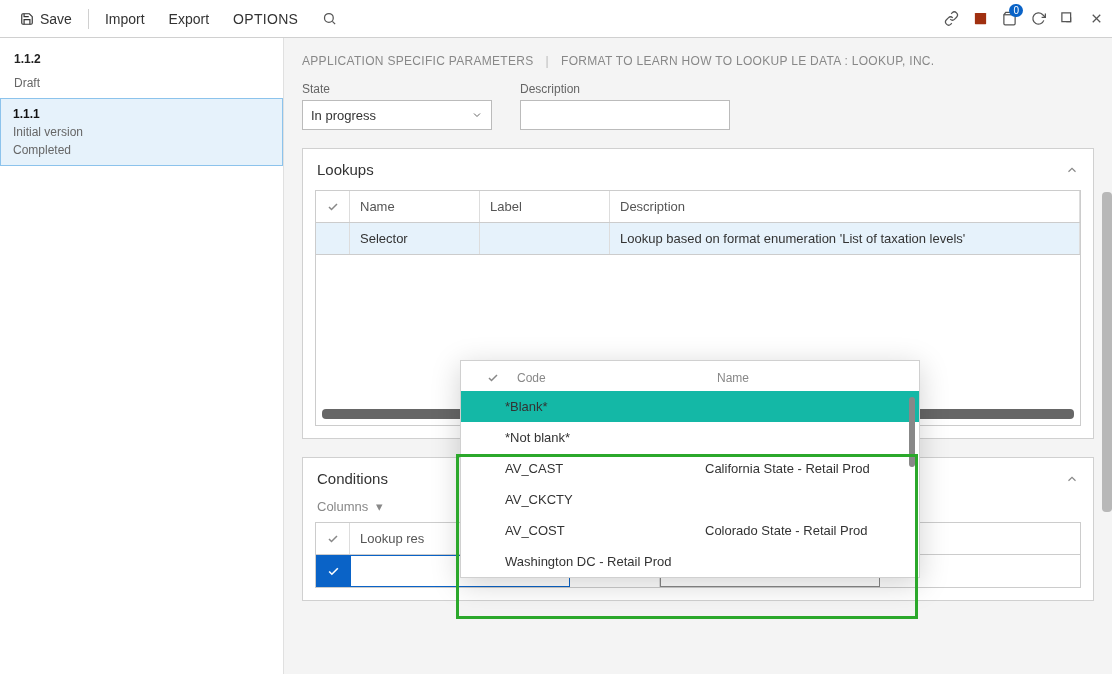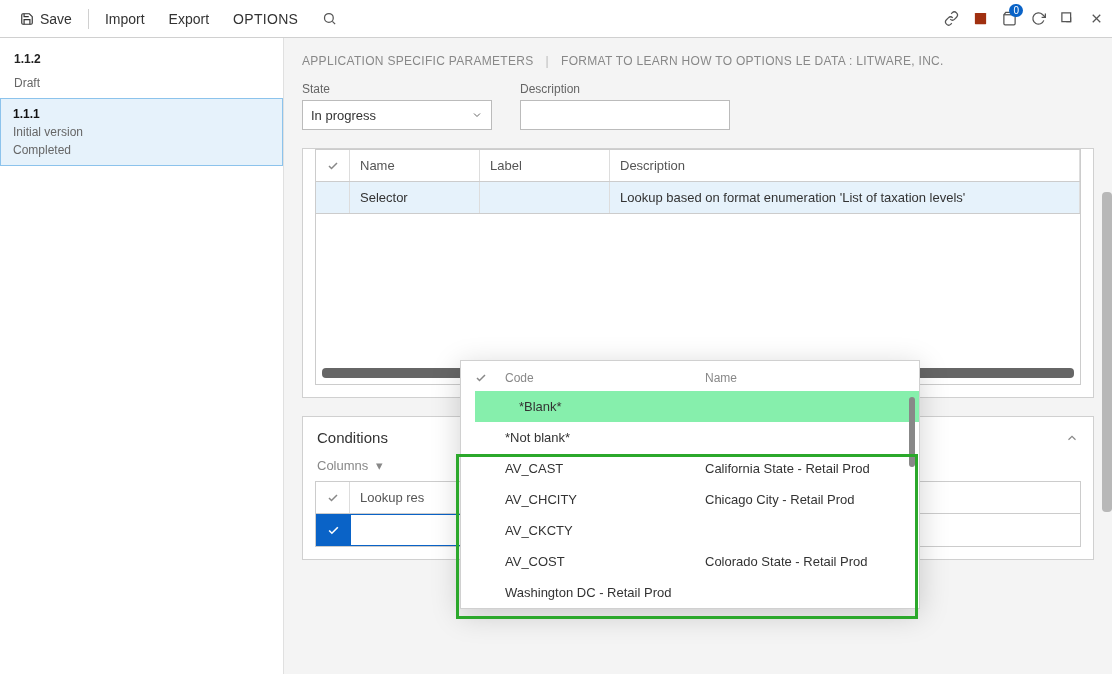--- a/index.html
+++ b/index.html
@@ -64,29 +64,29 @@
 .w220 { width: 220px; }
 .w90 { width: 90px; }
 .cond-row { display: flex; height: 32px; }
 .cond-row .chkcell { width: 34px; background: #0a63c7; display: flex; align-items: center; justify-content: center; color: #fff; }
 .cond-row .cell { border-right: 1px solid #ddd; display: flex; align-items: center; padding: 0 8px; }
 .cond-row .dd { border: 1px solid #0a63c7; position: relative; justify-content: flex-end; cursor: pointer; }
 .cond-row .dd.right { border: 1px solid #888; }
 
 
 .popover { position: absolute; left: 460px; top: 360px; width: 460px; background: #fff; box-shadow: 0 6px 28px rgba(0,0,0,.18); border: 1px solid #d0d0d0; z-index: 50; }
-.pop-head { display: flex; padding: 10px 14px 6px 14px; color: #888; font-size: 12px; align-items: center; }
+.pop-head { display: flex; padding: 10px 14px 6px 26px; color: #888; font-size: 12px; align-items: center; }
 .pop-head .chk { width: 30px; }
 .pop-head .code { width: 200px; }
 .pop-head .name { flex: 1; }
 .pop-row { display: flex; padding: 8px 14px; font-size: 13px; cursor: pointer; }
 .pop-row .chk { width: 30px; }
 .pop-row .code { width: 200px; }
 .pop-row .name { flex: 1; }
-.pop-row.sel { background: #86efac; margin-left: 14px; }
+.pop-row.sel { background: #14b8a6; }
 .pop-scroll { position: absolute; right: 4px; top: 36px; width: 6px; height: 70px; background: #888; border-radius: 3px; }
 .green-box { position: absolute; border: 3px solid #2ba82b; left: 456px; top: 454px; width: 462px; height: 165px; z-index: 60; pointer-events: none; }
 
 
 .main-vscroll { position: absolute; right: 0; top: 154px; width: 10px; height: 320px; background: #b8b8b8; border-radius: 4px; }
 
 svg { display: block; }
 .chk-mark { color: #555; }
 </style>
 </head>
@@ -160,40 +160,46 @@
       <div class="ver-num">1.1.1</div>
       <div class="ver-sub">Initial version</div>
       <div class="ver-sub">Completed</div>
     </div>
   </div>
 
   <div class="main">
     <div class="breadcrumbs">
       <span>APPLICATION SPECIFIC PARAMETERS</span>
       <span class="bc-sep">|</span>
-      <span>FORMAT TO LEARN HOW TO OPTIONS LE DATA : LITWARE, INC.</span>
+      <span>FORMAT TO LEARN HOW TO LOOKUP LE DATA : LOOKUP, INC.</span>
     </div>
 
     <div class="form-row">
       <div class="form-field">
         <span class="form-label">State</span>
         <div class="select-box">
           <span>In progress</span>
           <svg width="12" height="12" viewBox="0 0 24 24" fill="none" stroke="#666" stroke-width="2">
               <polyline points="6 9 12 15 18 9"></polyline>
             </svg>
         </div>
       </div>
       <div class="form-field">
         <span class="form-label">Description</span>
         <input class="text-input" value="" style="">
       </div>
     </div>
 
     <div class="panel">
+      <div class="panel-head">
+        <span>Lookups</span>
+        <svg class="chev" width="14" height="14" viewBox="0 0 24 24" fill="none" stroke="#888" stroke-width="2">
+            <polyline points="18 15 12 9 6 15"></polyline>
+          </svg>
+      </div>
       <div class="panel-body">
         <div class="lk-table">
           <div class="lk-head">
             <div class="lk-cell lk-chk">
               <svg class="chk-mark" width="12" height="12" viewBox="0 0 24 24" fill="none" stroke="#888" stroke-width="3">
                   <polyline points="20 6 9 17 4 12"></polyline>
                 </svg>
             </div>
             <div class="lk-cell lk-name">Name</div>
             <div class="lk-cell lk-label">Label</div>
@@ -281,25 +287,20 @@
     <div class="code">*Not blank*</div>
     <div class="name"></div>
   </div>
   <div class="pop-row">
     <div class="chk"></div>
     <div class="code">AV_CAST</div>
     <div class="name">California State - Retail Prod</div>
   </div>
   <div class="pop-row">
     <div class="chk"></div>
-    <div class="code">AV_CHCITY</div>
-    <div class="name">Chicago City - Retail Prod</div>
-  </div>
-  <div class="pop-row">
-    <div class="chk"></div>
     <div class="code">AV_CKCTY</div>
   </div>
   <div class="pop-row">
     <div class="chk"></div>
     <div class="code">AV_COST</div>
     <div class="name">Colorado State - Retail Prod</div>
   </div>
   <div class="pop-row">
     <div class="chk"></div>
     <div class="name">Washington DC - Retail Prod</div>

